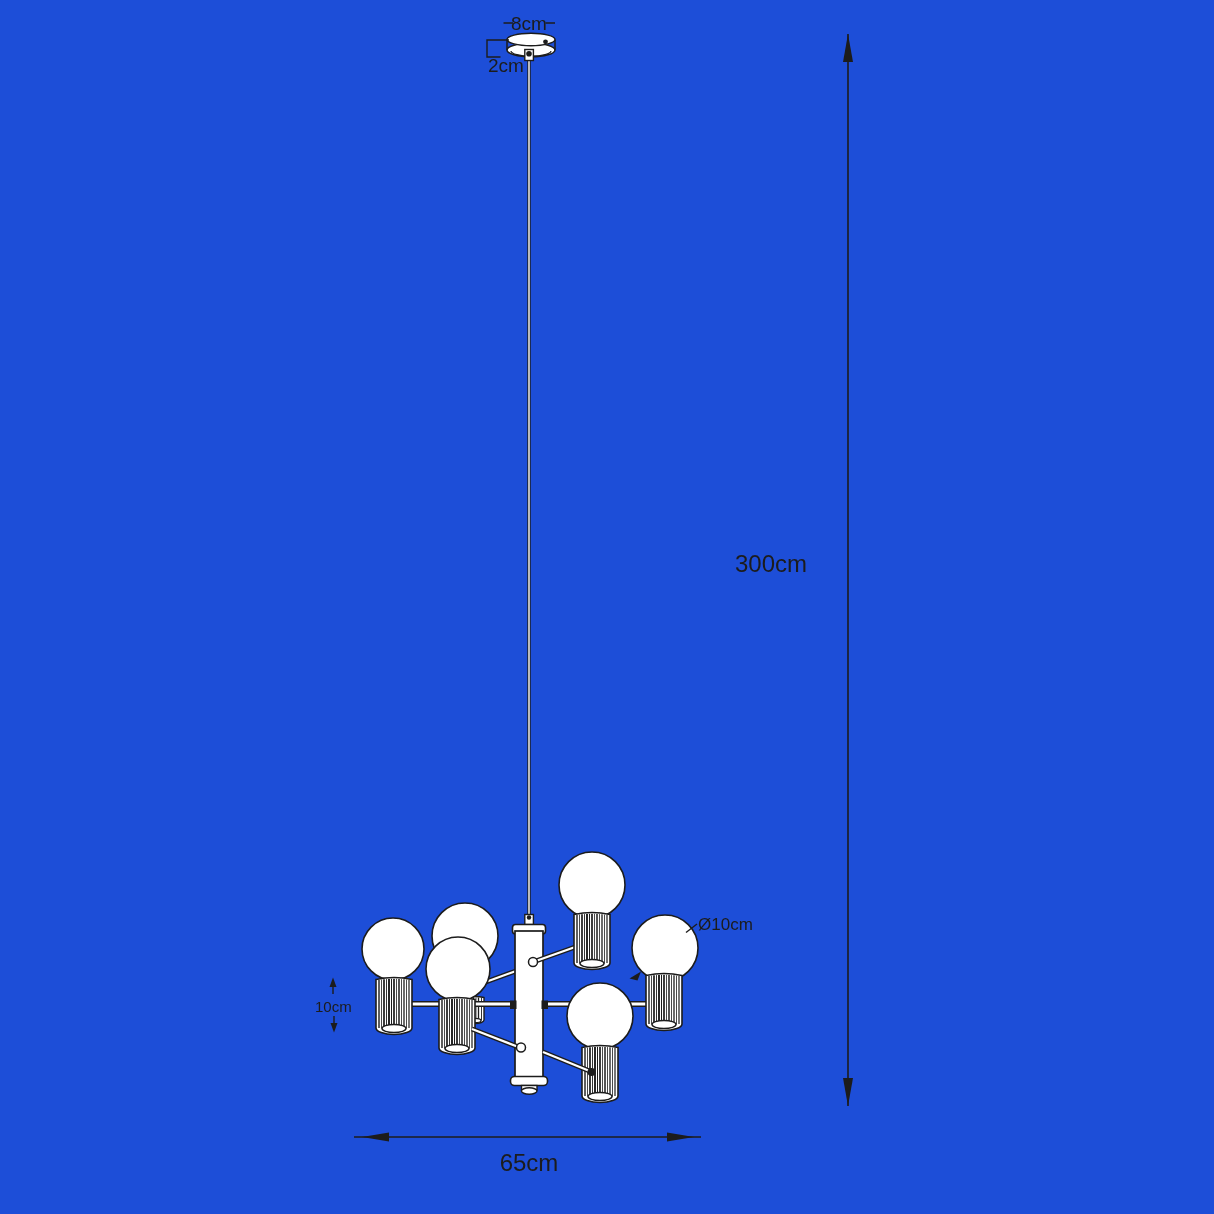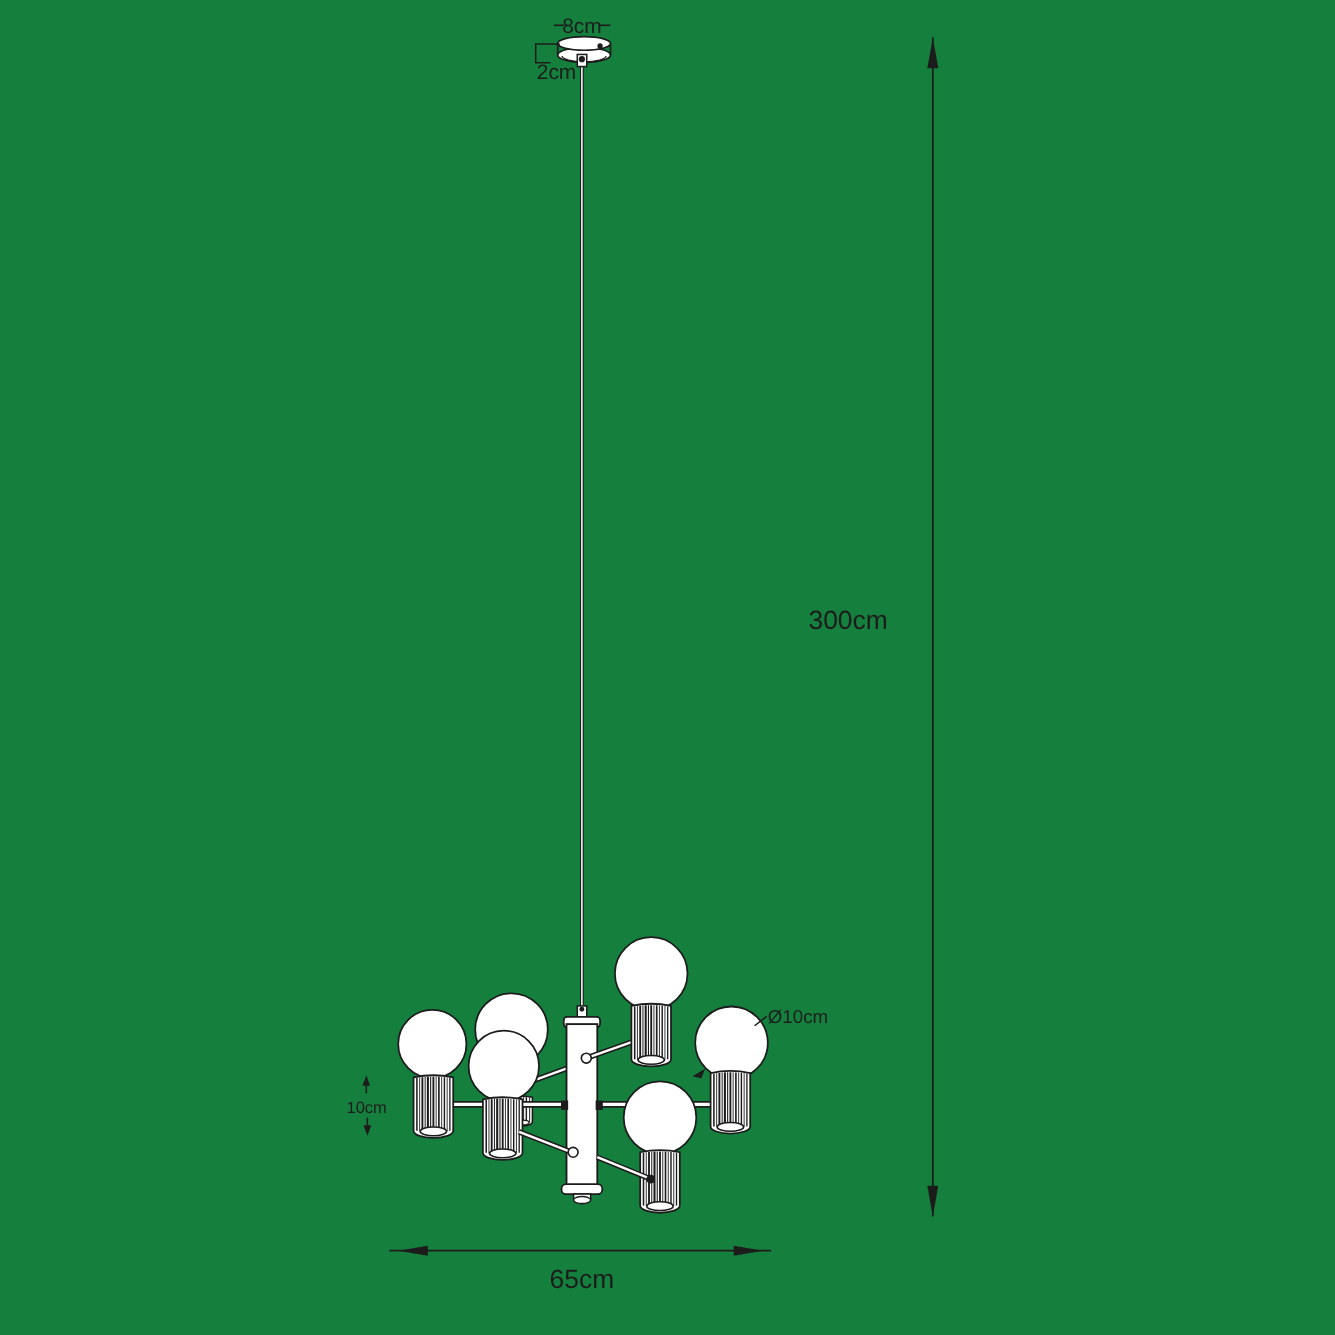--- a/index.html
+++ b/index.html
@@ -1,20 +1,20 @@
 <!DOCTYPE html>
 <html><head>
 <meta charset="utf-8">
 <style>
   html, body { margin: 0; padding: 0; background: #ffffff; }
   .canvas {
     position: relative;
     width: 1214px;
     height: 1214px;
-    background: #15803d;
+    background: #1d4ed8;
     overflow: hidden;
   }
   svg { display: block; }
   svg text {
     font-family: "Liberation Sans", sans-serif;
     fill: #1c1c1c;
     stroke: none;
   }
   .t19 { font-size: 19px; }
   .t17 { font-size: 17px; }

